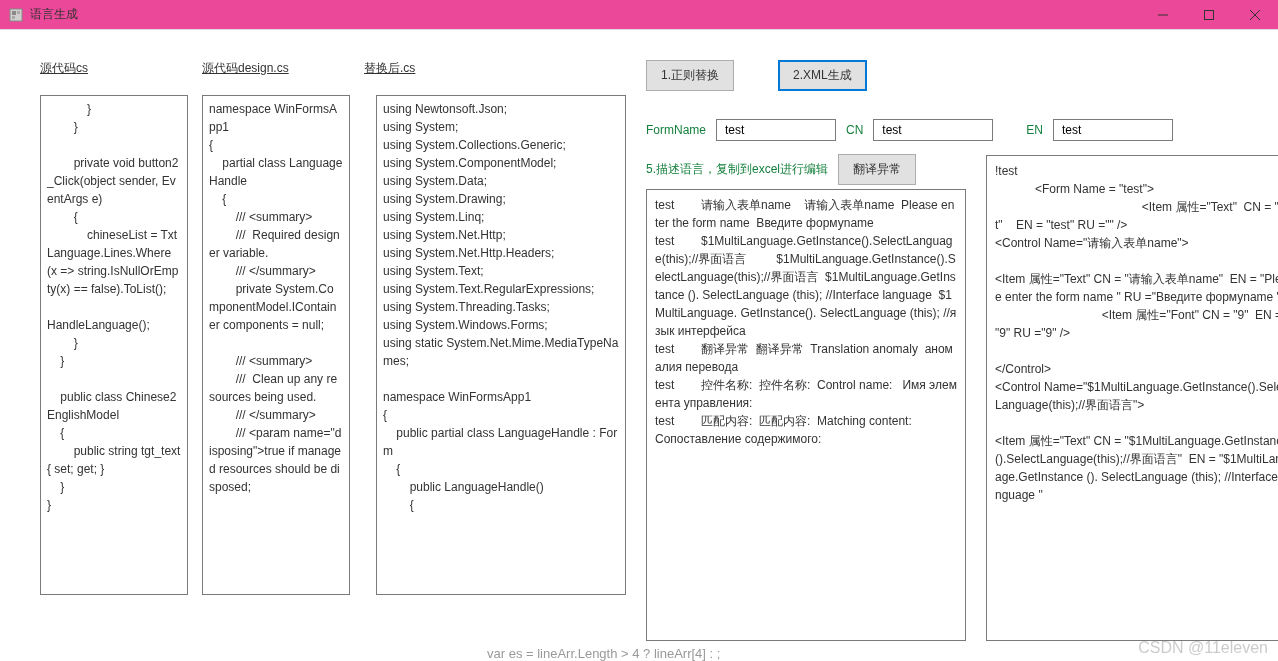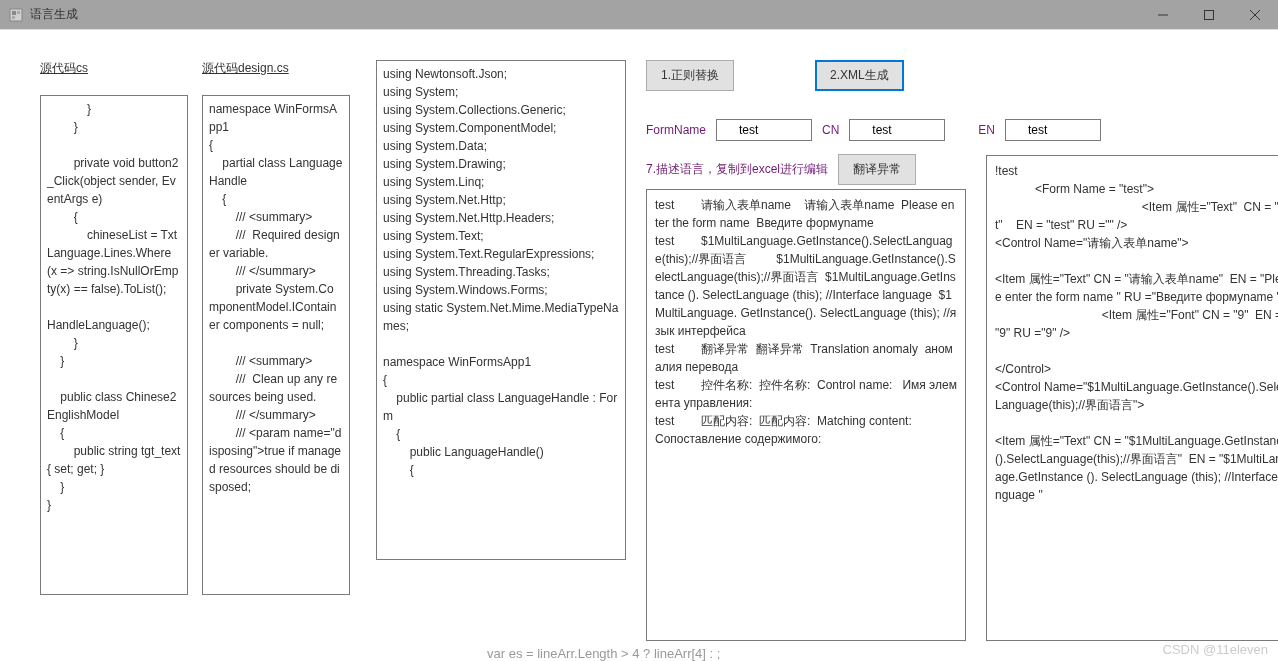--- a/index.html
+++ b/index.html
@@ -1,41 +1,41 @@
 <!DOCTYPE html>
 <html><head>
   <meta charset="utf-8">
   <style>
     * { margin: 0; padding: 0; box-sizing: border-box; font-family: "Microsoft YaHei", "Segoe UI", sans-serif; }
     body { background: #f0f0f0; width: 1278px; height: 661px; overflow: hidden; }
     .window { width: 1278px; height: 661px; background: #fff; position: relative; }
-    .titlebar { height: 30px; display: flex; align-items: center; padding-left: 8px; background: #a3a3a3; border-bottom: 1px solid #ddd; }
+    .titlebar { height: 30px; display: flex; align-items: center; padding-left: 8px; background: #ec4899; border-bottom: 1px solid #ddd; }
     .titlebar-icon { width: 16px; height: 16px; margin-right: 6px; display: inline-flex; }
     .titlebar-title { font-size: 12px; color: #333; }
     .window-controls { position: absolute; right: 0; top: 0; display: flex; height: 30px; }
     .wc-btn { width: 46px; height: 30px; display: flex; align-items: center; justify-content: center; font-size: 10px; color: #333; cursor: pointer; }
     .content { padding: 30px 30px 20px 40px; display: flex; height: calc(100% - 30px); position: relative; }
     .left-columns { display: flex; gap: 14px; }
     .col { display: flex; flex-direction: column; }
     .col-label { font-size: 12px; color: #333; margin-bottom: 18px; text-decoration: underline; }
     .textbox { border: 1px solid #7a7a7a; background: #fff; font-size: 12px; color: #333; padding: 4px 6px; overflow-y: scroll; white-space: pre-wrap; word-break: break-all; line-height: 1.5; resize: none; font-family: "Microsoft YaHei", "Segoe UI", sans-serif; }
     .tb1 { width: 148px; height: 500px; }
     .tb2 { width: 148px; height: 500px; }
     .tb3 { width: 250px; height: 500px; margin-left: 12px; }
     .right-panel { margin-left: 20px; flex: 1; display: flex; flex-direction: column; gap: 14px; }
     .row { display: flex; align-items: center; gap: 10px; }
     .btn { border: 1px solid #adadad; background: #e1e1e1; font-size: 12px; padding: 6px 14px; cursor: pointer; color: #333; }
-    .btn.primary { border: 2px solid #0078d7; background: #e1e1e1; padding: 5px 13px; margin-left: 37px; }
-    .label { font-size: 12px; color: #701a75; }
-    .input-txt { border: 1px solid #7a7a7a; font-size: 12px; padding: 3px 22px; height: 22px; width: 96px; }
+    .btn.primary { border: 2px solid #0078d7; background: #e1e1e1; padding: 5px 13px; }
+    .label { font-size: 12px; color: #15803d; }
+    .input-txt { border: 1px solid #7a7a7a; font-size: 12px; padding: 3px 8px; height: 22px; width: 120px; }
     .lower-row { display: flex; gap: 20px; flex: 1; }
     .lower-col { display: flex; flex-direction: column; gap: 6px; flex: 1; }
     .lower-head { display: flex; align-items: center; gap: 10px; height: 28px; }
     .lower-textbox { border: 1px solid #7a7a7a; background: #fff; font-size: 12px; color: #333; padding: 6px 8px; overflow-y: scroll; white-space: pre-wrap; word-break: break-all; line-height: 1.5; flex: 1; width: 320px; height: 360px; resize: none; font-family: "Microsoft YaHei", "Segoe UI", sans-serif; }
-    .watermark { position: absolute; bottom: 4px; right: 10px; font-size: 13px; color: rgba(190,190,190,0.8); font-family: sans-serif; }
+    .watermark { position: absolute; bottom: 4px; right: 10px; font-size: 16px; color: rgba(190,190,190,0.8); font-family: sans-serif; }
     .bottom-text { position: absolute; bottom: 0; left: 487px; font-size: 13px; color: #999; font-family: sans-serif; }
     ::-webkit-scrollbar { width: 16px; }
     ::-webkit-scrollbar-track { background: #f0f0f0; }
     ::-webkit-scrollbar-thumb { background: #c0c0c0; border: 1px solid #a0a0a0; }
     ::-webkit-scrollbar-button { display: block; height: 16px; background: #f0f0f0; border: 1px solid #c0c0c0; }
   </style>
 </head>
 <body>
 
 <div class="window">
@@ -100,20 +100,21 @@
         ///  Required designer variable.
         /// &lt;/summary&gt;
         private System.ComponentModel.IContainer components = null;
 
         /// &lt;summary&gt;
         ///  Clean up any resources being used.
         /// &lt;/summary&gt;
         /// &lt;param name="disposing"&gt;true if managed resources should be disposed;</textarea>
       </div>
       <div class="col">
+        <div class="col-label">替换后.cs</div>
         <textarea class="textbox tb3" style="">using Newtonsoft.Json;
 using System;
 using System.Collections.Generic;
 using System.ComponentModel;
 using System.Data;
 using System.Drawing;
 using System.Linq;
 using System.Net.Http;
 using System.Net.Http.Headers;
 using System.Text;
@@ -141,21 +142,21 @@
         <input class="input-txt" value="test" style="">
         <span class="label">CN</span>
         <input class="input-txt" value="test" style="">
         <span class="label" style="margin-left:23px;">EN</span>
         <input class="input-txt" value="test" style="">
       </div>
 
       <div class="lower-row">
         <div class="lower-col">
           <div class="lower-head">
-            <span class="label">7.描述语言，复制到excel进行编辑</span>
+            <span class="label">5.描述语言，复制到excel进行编辑</span>
             <button class="btn">翻译异常</button>
           </div>
           <textarea class="lower-textbox" style="">test        请输入表单name    请输入表单name  Please enter the form name  Введите формуname
 test        $1MultiLanguage.GetInstance().SelectLanguage(this);//界面语言         $1MultiLanguage.GetInstance().SelectLanguage(this);//界面语言  $1MultiLanguage.GetInstance (). SelectLanguage (this); //Interface language  $1MultiLanguage. GetInstance(). SelectLanguage (this); //язык интерфейса
 test        翻译异常  翻译异常  Translation anomaly  аномалия перевода
 test        控件名称:  控件名称:  Control name:   Имя элемента управления:
 test        匹配内容:  匹配内容:  Matching content:           Сопоставление содержимого:</textarea>
         </div>
         <div class="lower-col">
           <textarea class="lower-textbox" style="">!test

